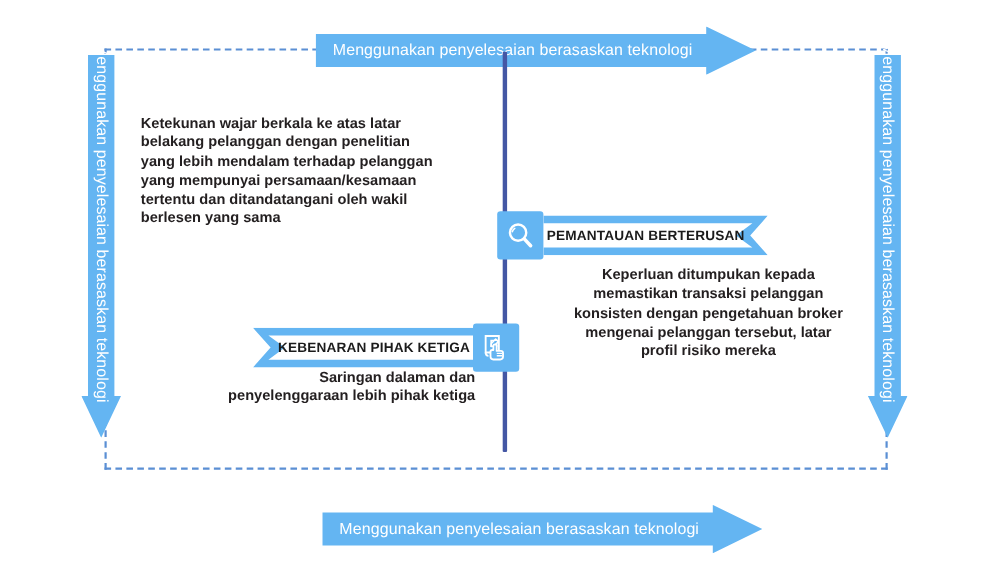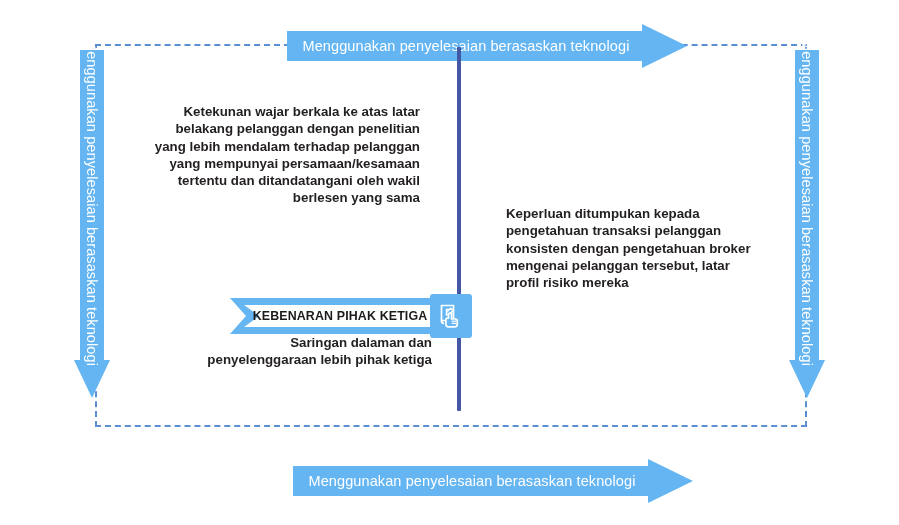--- a/index.html
+++ b/index.html
@@ -69,27 +69,27 @@
   .iconbox svg{display:block;}
 
   .body-text{
     font-size:13.3px;font-weight:bold;color:#231f20;line-height:1.30;
   }
 
   
   #block-due-diligence{left:128px;top:94px;width:340px;}
   #block-due-diligence .ribbon{left:130px;width:162px;}
   #block-due-diligence .iconbox{left:290px;}
-  #block-due-diligence .body-text{margin-top:9px;text-align:right;padding-right:48px;}
+  #block-due-diligence .body-text{margin-top:9px;text-align:left;padding-right:48px;}
 
   
   #block-monitoring{left:452px;top:196px;width:330px;}
   #block-monitoring .iconbox{left:0px;}
   #block-monitoring .ribbon{left:42px;width:204px;}
-  #block-monitoring .body-text{margin-top:9px;text-align:left;padding-left:54px;}
+  #block-monitoring .body-text{margin-top:9px;text-align:center;padding-left:54px;}
 
   
   #block-third-party{left:140px;top:298px;width:340px;}
   #block-third-party .ribbon{left:90px;width:202px;}
   #block-third-party .iconbox{left:290px;}
   #block-third-party .body-text{text-align:right;padding-right:48px;}
 
   .txt-line{display:block;}
 </style>
 </head>
@@ -138,23 +138,39 @@
       <span class="txt-line">Ketekunan wajar berkala ke atas latar</span>
       <span class="txt-line">belakang pelanggan dengan penelitian</span>
       <span class="txt-line">yang lebih mendalam terhadap pelanggan</span>
       <span class="txt-line">yang mempunyai persamaan/kesamaan</span>
       <span class="txt-line">tertentu dan ditandatangani oleh wakil</span>
       <span class="txt-line">berlesen yang sama</span>
     </div>
   </div>
 
   <div class="item" id="block-monitoring">
+    <div class="ribbon-row">
+      <div class="iconbox">
+        <svg width="28" height="28" viewBox="0 0 28 28">
+          <circle cx="12" cy="11.5" r="7.4" fill="none" stroke="#ffffff" stroke-width="2.2"></circle>
+          <path d="M9 7.6a5 5 0 0 0-2.2 3" fill="none" stroke="#ffffff" stroke-width="1.4" stroke-linecap="round"></path>
+          <line x1="17.6" y1="17.2" x2="23.4" y2="23.4" stroke="#ffffff" stroke-width="3.2" stroke-linecap="round"></line>
+        </svg>
+      </div>
+      <div class="ribbon right-point">
+        <svg width="204" height="36" viewBox="0 0 204 36" preserveAspectRatio="none">
+          <polygon points="204,0 0,0 0,36 204,36 188,18" fill="#64b5f2"></polygon>
+          <polygon points="190,7 0,7 0,29 190,29 175,18" fill="#ffffff"></polygon>
+        </svg>
+        <div class="rtext">PEMANTAUAN BERTERUSAN</div>
+      </div>
+    </div>
     <div class="body-text">
       <span class="txt-line">Keperluan ditumpukan kepada</span>
-      <span class="txt-line">pengetahuan transaksi pelanggan</span>
+      <span class="txt-line">memastikan transaksi pelanggan</span>
       <span class="txt-line">konsisten dengan pengetahuan broker</span>
       <span class="txt-line">mengenai pelanggan tersebut, latar</span>
       <span class="txt-line">profil risiko mereka</span>
     </div>
   </div>
 
   <div class="item" id="block-third-party">
     <div class="ribbon-row">
       <div class="ribbon left-point">
         <svg width="202" height="36" viewBox="0 0 202 36" preserveAspectRatio="none">

